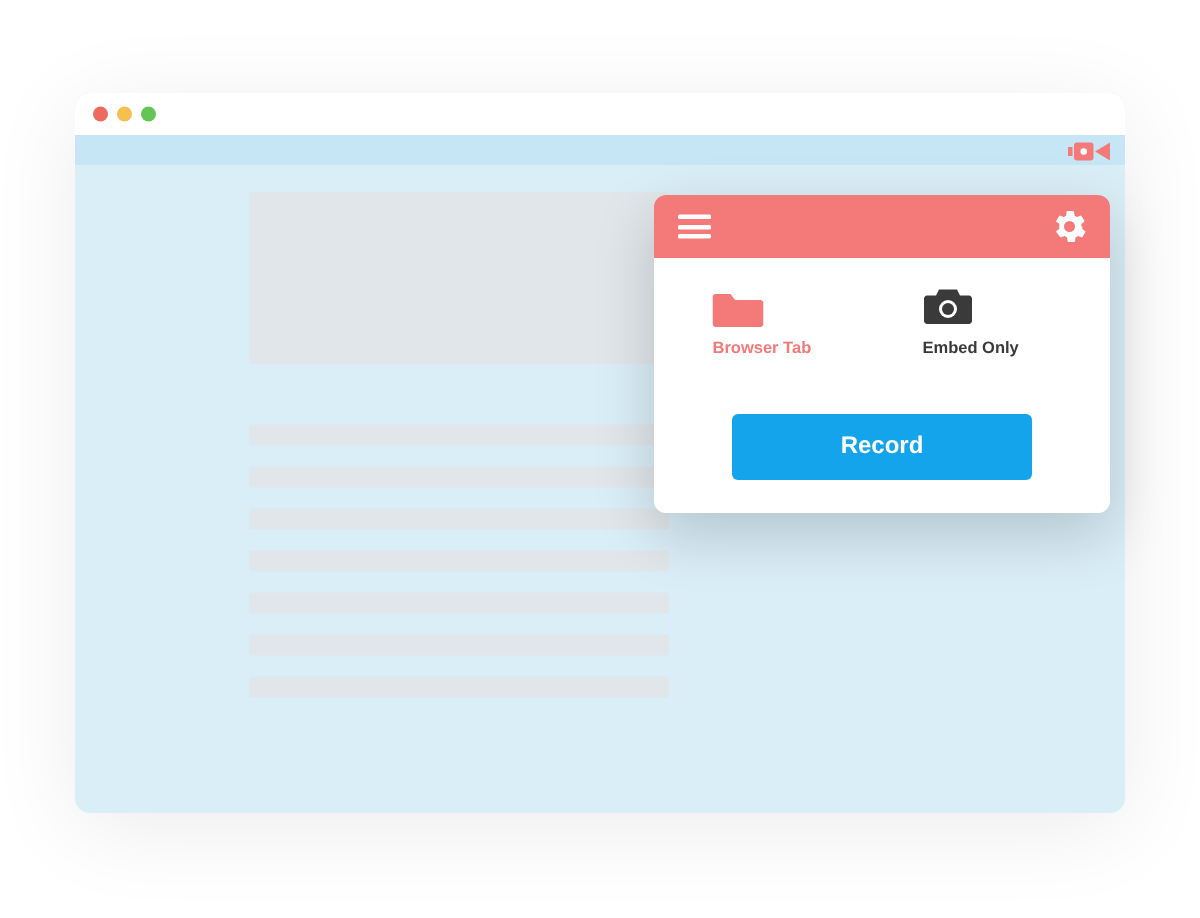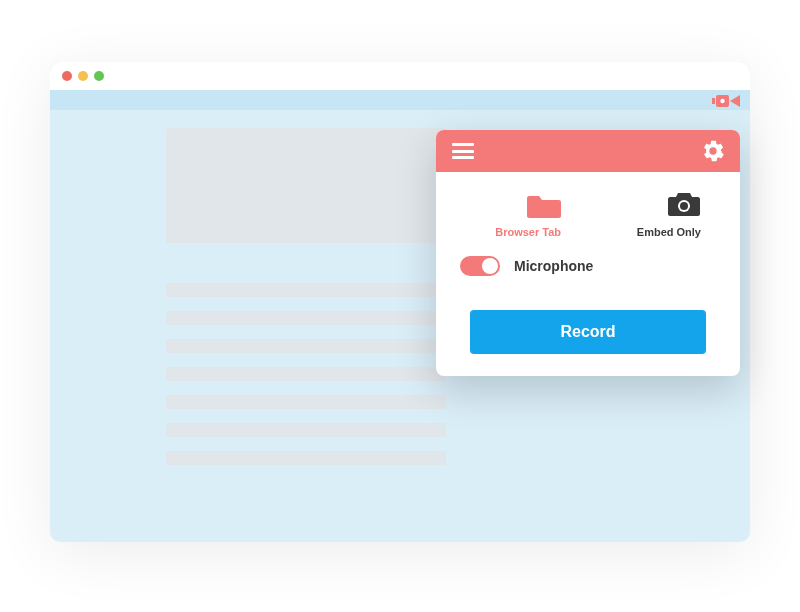--- a/index.html
+++ b/index.html
@@ -99,21 +99,21 @@
   .hamburger span { height: 3px; background: #fff; border-radius: 1px; width: 100%; }
 
   .modes {
     display: flex;
     justify-content: space-around;
     padding: 18px 12px 10px 12px;
   }
   .mode {
     display: flex;
     flex-direction: column;
-    align-items: flex-end;
+    align-items: flex-start;
     cursor: pointer;
     width: 86px;
   }
   .mode-label {
     margin-top: 8px;
     font-size: 11px;
     font-weight: 700;
     color: #3a3a3a;
   }
   .mode.active .mode-label { color: #f37a78; }
@@ -144,21 +144,21 @@
   .toggle-track.off .toggle-knob { left: 2px; }
   .toggle-label {
     font-size: 14px;
     font-weight: 700;
     color: #3a3a3a;
   }
 
   .record-btn {
     display: block;
     margin: 4px auto 22px auto;
-    width: 236px;
+    width: 200px;
     height: 44px;
     background: #14a4eb;
     color: #fff;
     border: none;
     border-radius: 4px;
     font-size: 16px;
     font-weight: 700;
     cursor: pointer;
   }
 </style>
@@ -217,22 +217,16 @@
       <svg width="34" height="28" viewBox="0 0 34 28">
         <path fill="#3a3a3a" d="M11 3h12l2 4h6c1 0 2 1 2 2v15c0 1-1 2-2 2H3c-1 0-2-1-2-2V9c0-1 1-2 2-2h6l2-4z"></path>
         <circle cx="17" cy="16" r="6" fill="#fff"></circle>
         <circle cx="17" cy="16" r="4" fill="#3a3a3a"></circle>
       </svg>
       <span class="mode-label">Embed Only</span>
     </div>
   </div>
 
   <div class="toggles">
-    <div class="toggle-row">
-      <div class="toggle-track on">
-          <div class="toggle-knob"></div>
-        </div>
-      <span class="toggle-label">Microphone</span>
-    </div>
   </div>
 
   <button class="record-btn">Record</button>
 </div>
 
 </body></html>

